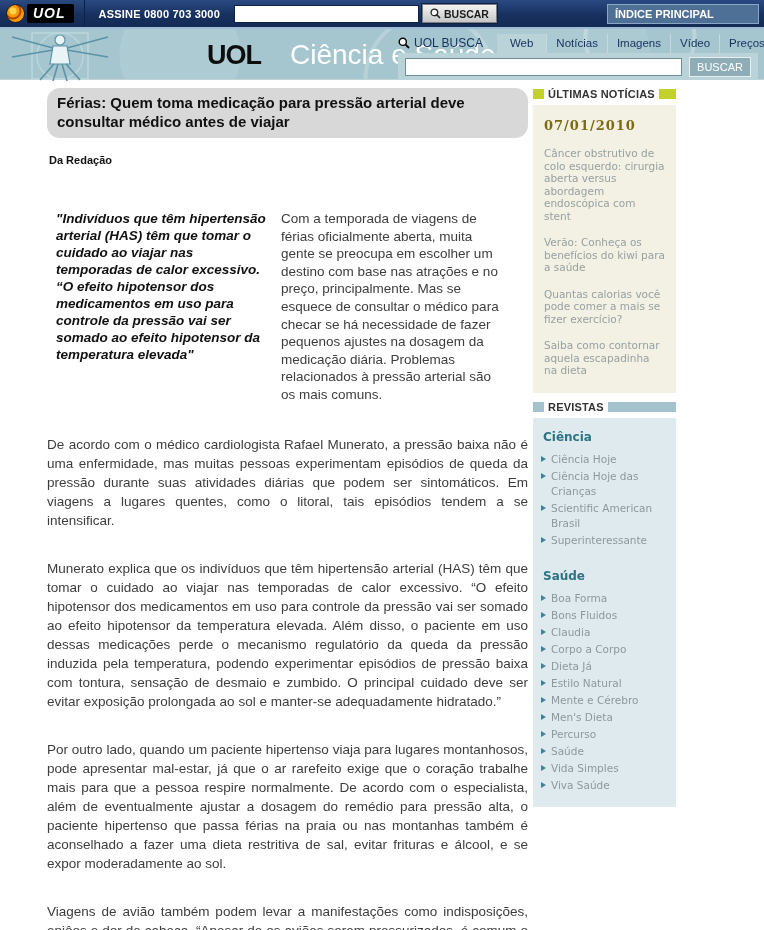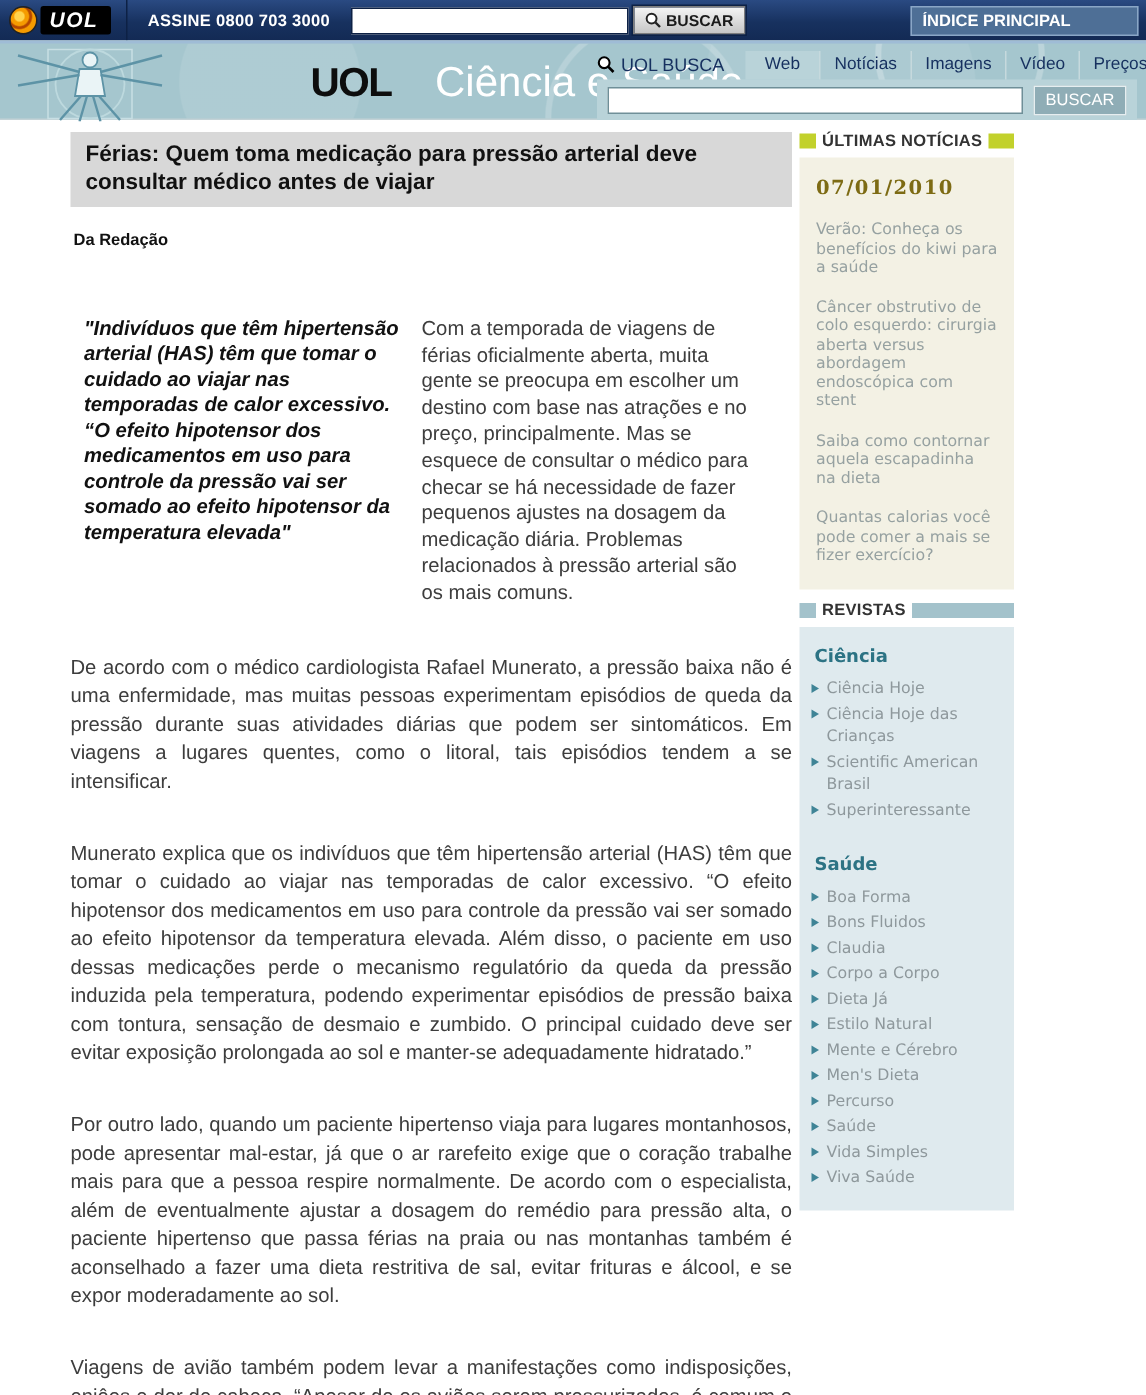--- a/index.html
+++ b/index.html
@@ -98,20 +98,21 @@
   }
 
   
   .content { display:flex; padding:8px 0 0 47px; }
   .main { width:481px; flex:none; }
 
   .article-title {
     background:#d8d8d8; color:#111;
     font-size:15px; font-weight:bold; line-height:19px;
     padding:5px 10px 7px;
+    border-radius:13px;
   }
   .byline { margin:16px 0 0 2px; font-size:11px; font-weight:bold; color:#111; }
 
   .intro { display:flex; margin-top:44px; }
   .quote {
     width:222px; flex:none; padding-left:9px;
     font-size:13.5px; font-weight:bold; font-style:italic;
     line-height:17px; color:#111;
   }
   .introtext {
@@ -248,24 +249,24 @@
   <div class="aside">
 
     <div class="sb-head">
       <span class="sq lime"></span>
       <span class="txt">ÚLTIMAS NOTÍCIAS</span>
       <span class="bar lime"></span>
     </div>
 
     <div class="news-box">
       <div class="news-date">07/01/2010</div>
+      <div class="news-item">Câncer obstrutivo de colo esquerdo: cirurgia aberta versus abordagem endoscópica com stent</div>
       <div class="news-item">Verão: Conheça os benefícios do kiwi para a saúde</div>
-      <div class="news-item">Câncer obstrutivo de colo esquerdo: cirurgia aberta versus abordagem endoscópica com stent</div>
+      <div class="news-item">Quantas calorias você pode comer a mais se fizer exercício?</div>
       <div class="news-item">Saiba como contornar aquela escapadinha na dieta</div>
-      <div class="news-item">Quantas calorias você pode comer a mais se fizer exercício?</div>
     </div>
 
     <div class="sb-head rev-head">
       <span class="sq steel"></span>
       <span class="txt">REVISTAS</span>
       <span class="bar steel"></span>
     </div>
 
     <div class="rev-box">
       <div class="rev-heading">Ciência</div>

